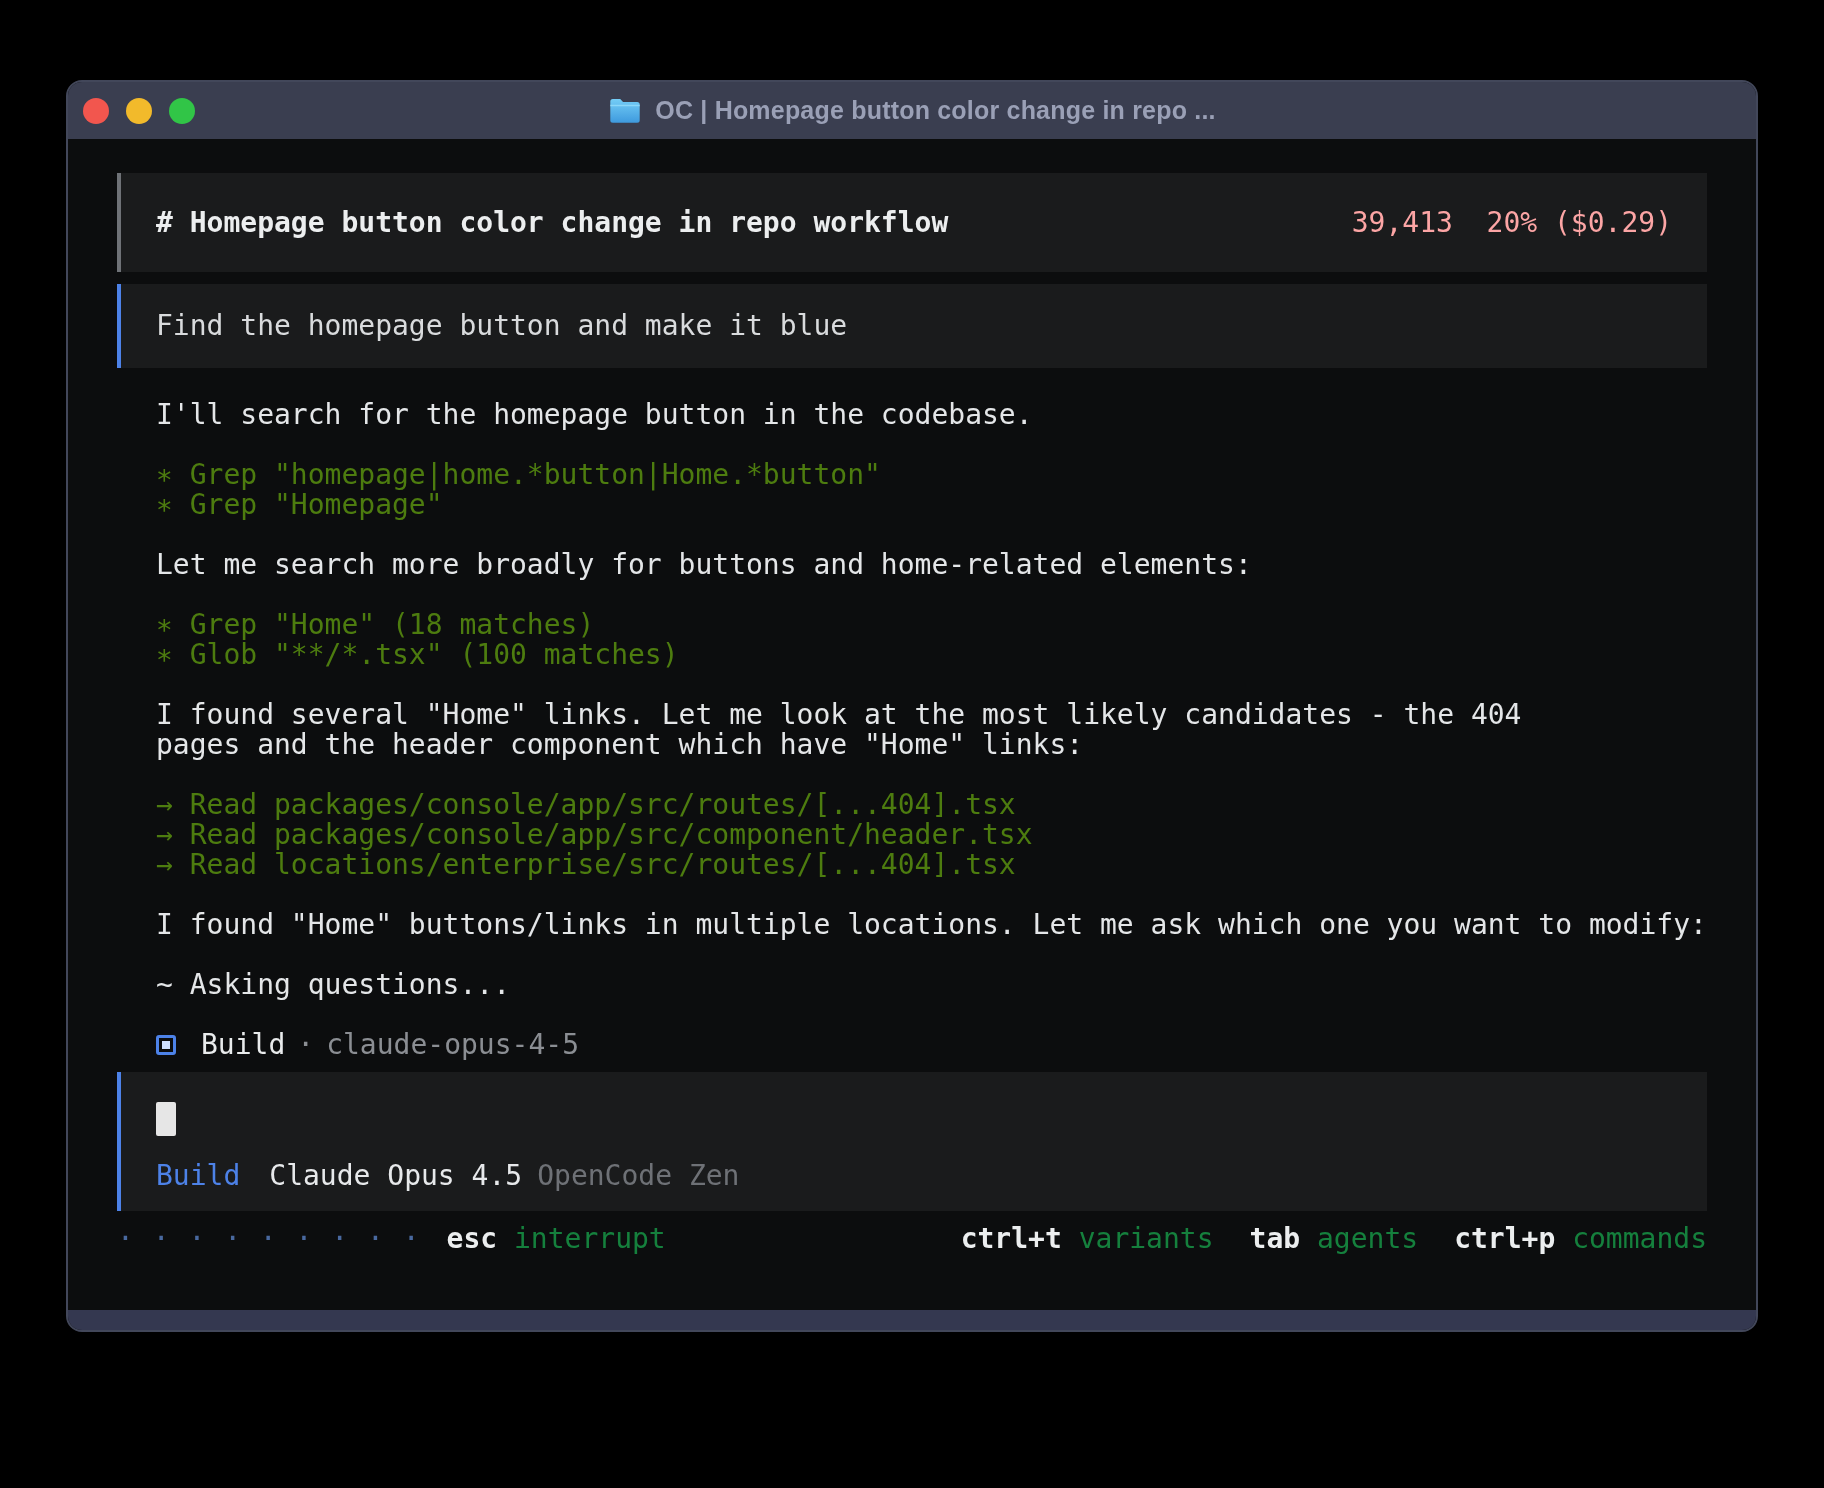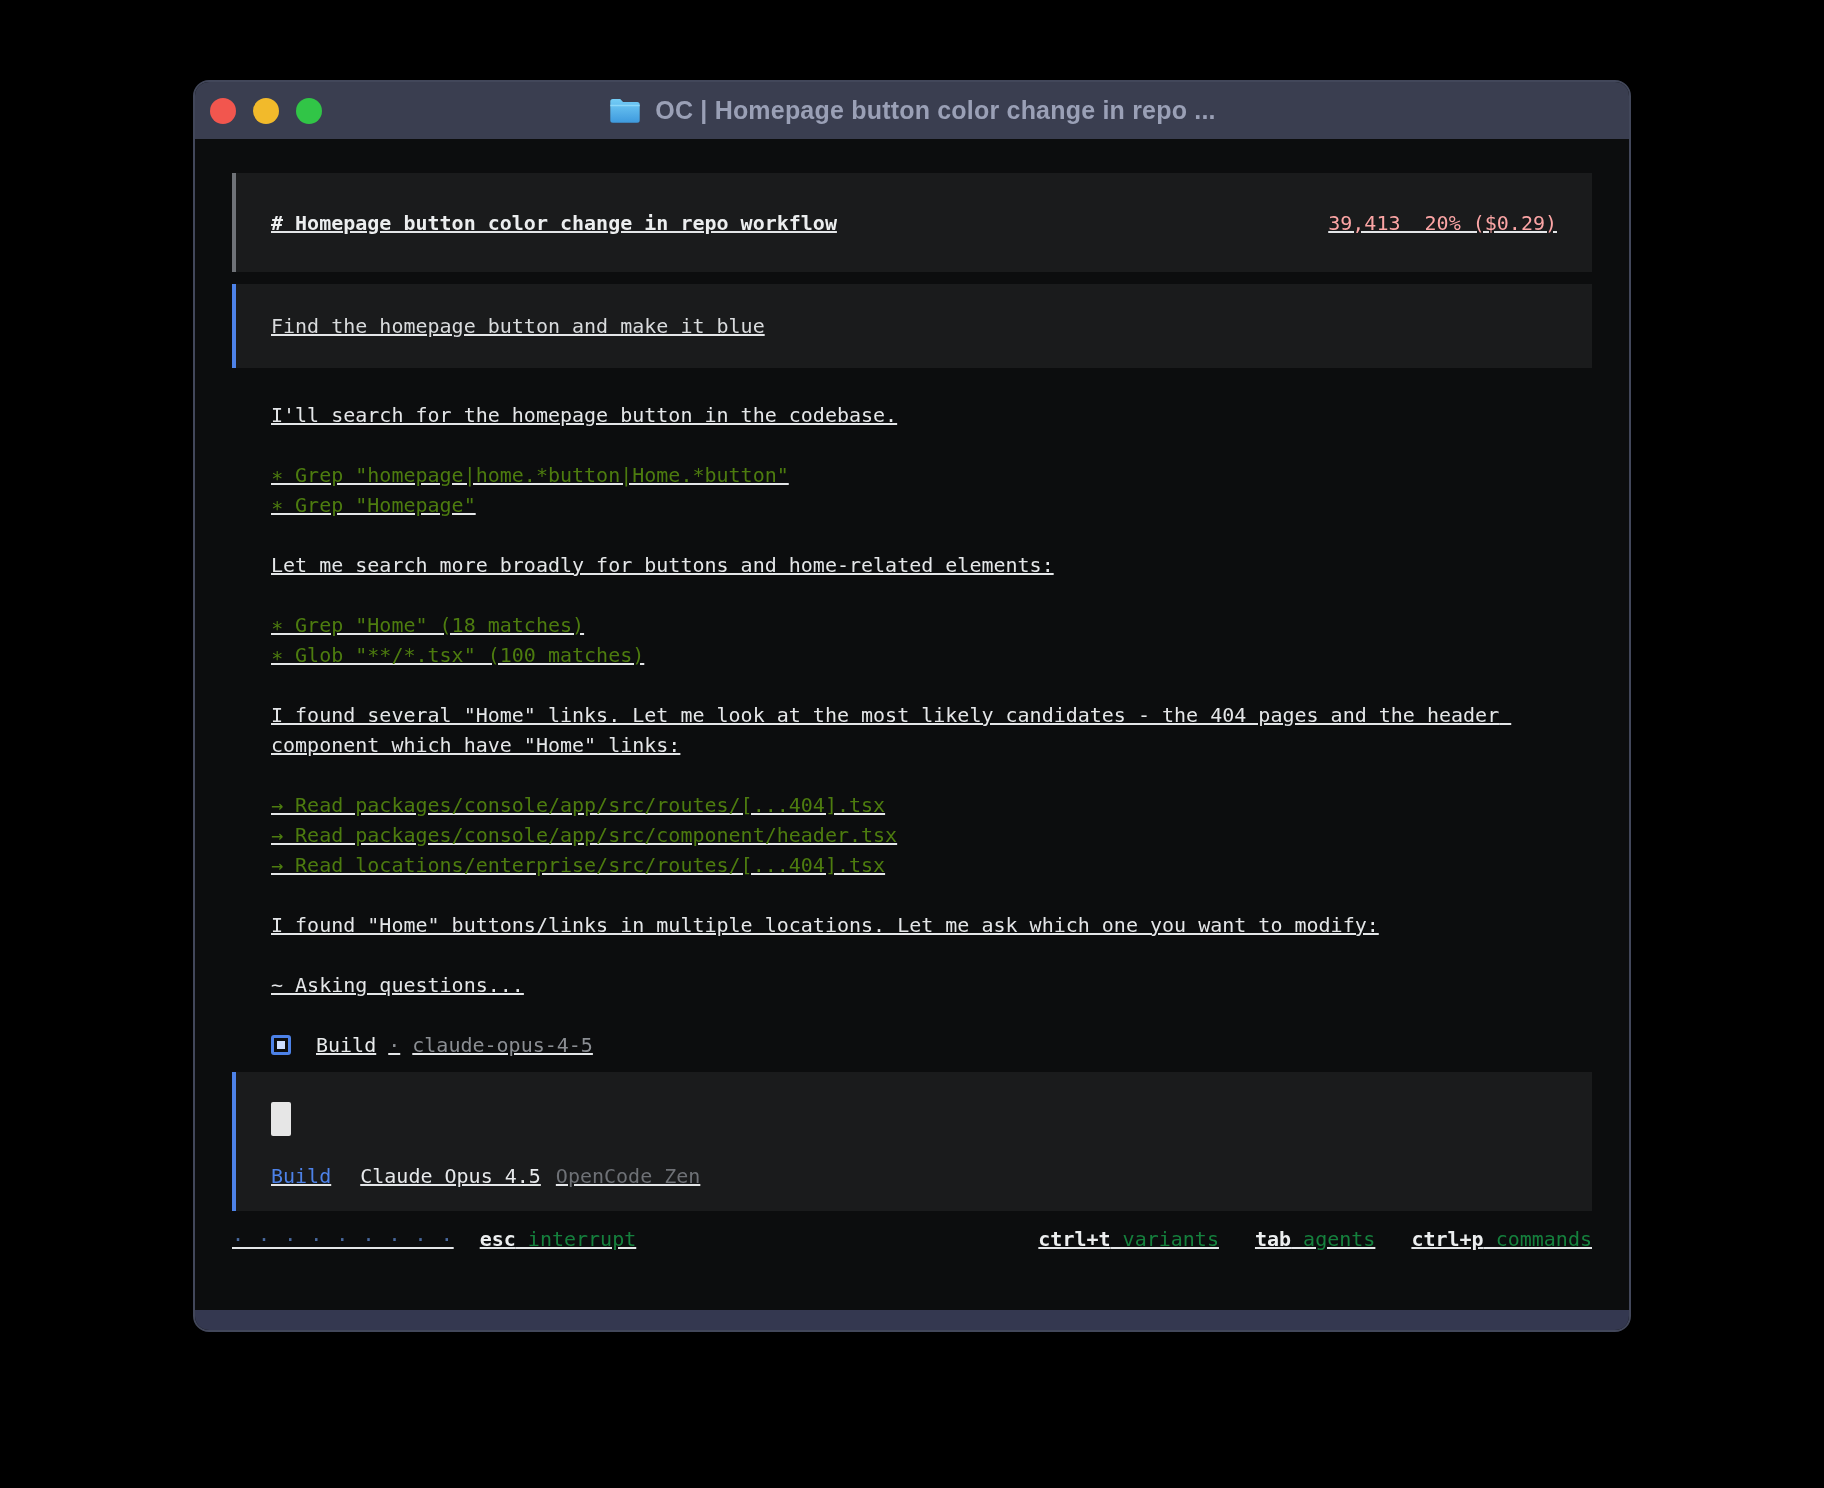--- a/index.html
+++ b/index.html
@@ -3,21 +3,21 @@
 <meta charset="utf-8">
 <style>
   * { margin: 0; padding: 0; box-sizing: border-box; }
   html, body { width: 1824px; height: 1488px; }
   body {
     background: #000000;
     font-family: "DejaVu Sans Mono", monospace;
     overflow: hidden;
   }
   .window {
-    width: 1438px;
+    width: 1692px;
     height: 1252px;
     margin: 80px auto 0 auto;
     background: #0c0d0e;
     border: 2px solid #42475a;
     border-radius: 16px;
     overflow: hidden;
     display: flex;
     flex-direction: column;
   }
   
@@ -42,26 +42,25 @@
     font-weight: 700;
     font-size: 25px;
     color: #9aa0b6;
     letter-spacing: 0.2px;
     white-space: pre;
   }
   
   .term-body {
     flex: 1 1 auto;
     background: #0c0d0e;
-    padding: 0 37px;
-    font-size: 20px;
+    padding: 0 49px;
+    font-size: 28px;
     line-height: 30px;
     color: #e4e6e8;
     overflow: hidden;
-    text-decoration: underline;
   }
   .panel {
     background: #1a1b1c;
     border-left: 4px solid #6f7277;
   }
   .panel.blue { border-left-color: #4d82e8; margin-top: 12px; }
   
   .session-header {
     margin-top: 34px;
     height: 99px;

